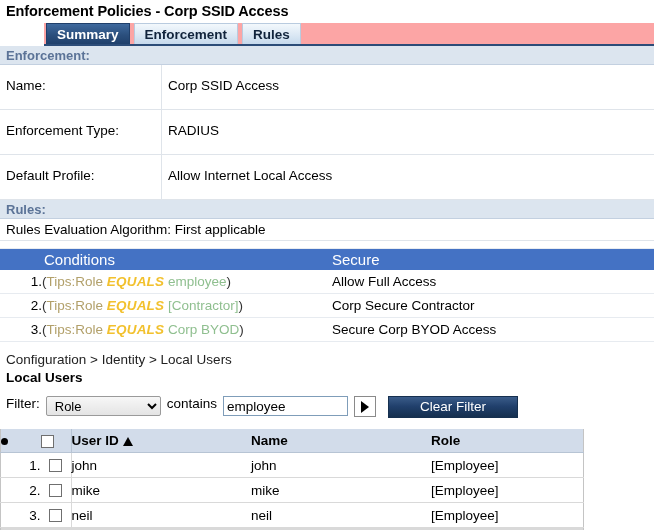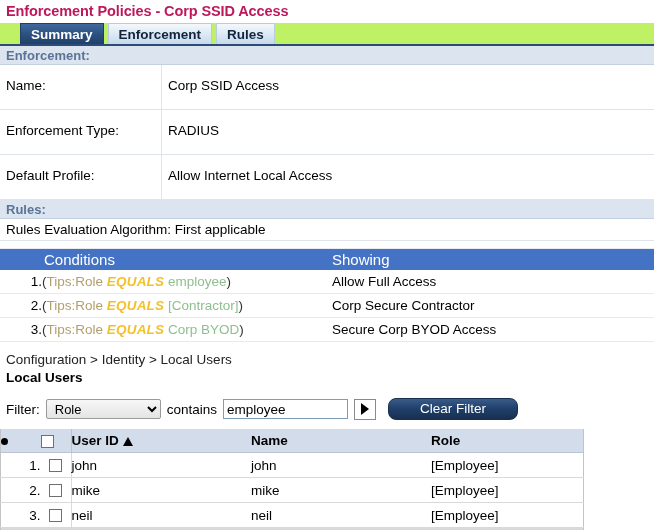--- a/index.html
+++ b/index.html
@@ -14,33 +14,34 @@
     font-size: 13px;
     color: #000;
     overflow: hidden;
     position: relative;
   }
 
   
   #page-title {
     font-size: 14.5px;
     font-weight: bold;
-    color: #be185d;
+    color: #000000;
     padding: 3px 0 4px 6px;
     letter-spacing: -0.1px;
   }
 
   
   #tabstrip {
     position: relative;
     height: 23px;
     border-bottom: 2px solid #2c4c78;
-    padding-left: 20px;
-    box-sizing: border-box;
-    background: #bef264;
+    padding-left: 2px;
+    box-sizing: border-box;
+    background: #fca5a5;
+    margin-left: 44px;
   }
   .tab {
     display: inline-block;
     height: 21px;
     line-height: 21px;
     font-size: 13.5px;
     font-weight: bold;
     padding: 0 10px;
     box-sizing: border-box;
     vertical-align: top;
@@ -155,21 +156,20 @@
   #crumb-wrap { padding: 10px 0 0 6px; }
   #breadcrumb { font-size: 13.5px; color: #222; }
   #lu-title { font-size: 13.5px; font-weight: bold; color: #000; padding: 3px 0 0 6px; }
 
   
   #filterbar {
     margin-top: 11px;
     padding-left: 6px;
     height: 26px;
     display: flex;
-    align-items: center;
     gap: 6px;
   }
   #filter-label { font-size: 13.5px; }
   #filter-select {
     width: 115px;
     height: 20px;
     font-size: 13px;
     font-family: "Liberation Sans", sans-serif;
     background: linear-gradient(to bottom,#f7f7f7,#e4e4e4);
     border: 1px solid #9a9a9a;
@@ -212,21 +212,21 @@
     color: #ffffff;
     font-size: 13.5px;
     text-align: center;
     background: linear-gradient(to bottom,#3a5c89 0%,#203f6b 48%,#16304f 100%);
     border: 1px solid #16304f;
     box-sizing: border-box;
     cursor: pointer;
     font-family: "Liberation Sans", sans-serif;
   }
   #go-btn { width: 128px; margin-left: 4px; }
-  #clear-btn { width: 130px; margin-left: 6px; border-radius: 8px; }
+  #clear-btn { width: 130px; margin-left: 6px; }
 
   
   #users-wrap { margin-top: 7px; width: 584px; }
   table.users {
     width: 584px;
     border-collapse: collapse;
     table-layout: fixed;
     font-size: 13.5px;
     border-left: 1px solid #c4c4c4;
     border-right: 1px solid #c4c4c4;
@@ -320,21 +320,21 @@
 
 <div class="section-bar">Rules:</div>
 <div id="rules-eval">Rules Evaluation Algorithm: First applicable</div>
 <div class="spacer-row"></div>
 
 <table class="rules">
   <thead>
     <tr>
       <th class="c-num"></th>
       <th class="c-cond">Conditions</th>
-      <th>Showing</th>
+      <th>Secure</th>
     </tr>
   </thead>
   <tbody>
     <tr>
       <td class="c-num">1.</td>
       <td class="c-cond"><span class="tok-paren">(</span><span class="tok-attr">Tips:Role</span>&nbsp;<span class="tok-op">EQUALS</span>&nbsp;<span class="tok-val">employee</span><span class="tok-paren">)</span></td>
       <td>Allow Full Access</td>
     </tr>
     <tr>
       <td class="c-num">2.</td>

